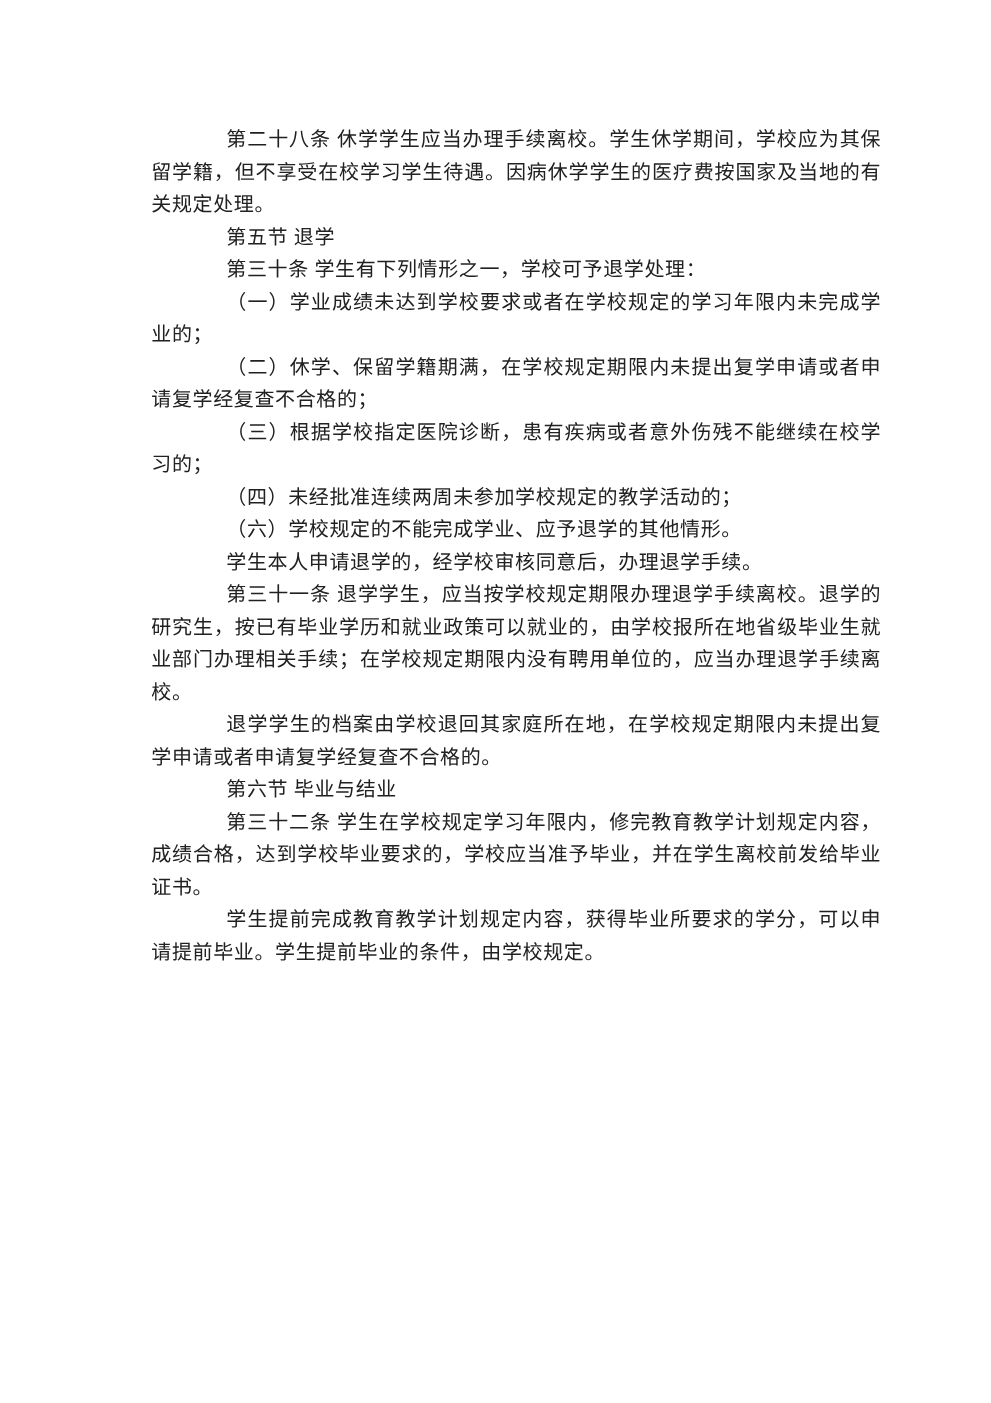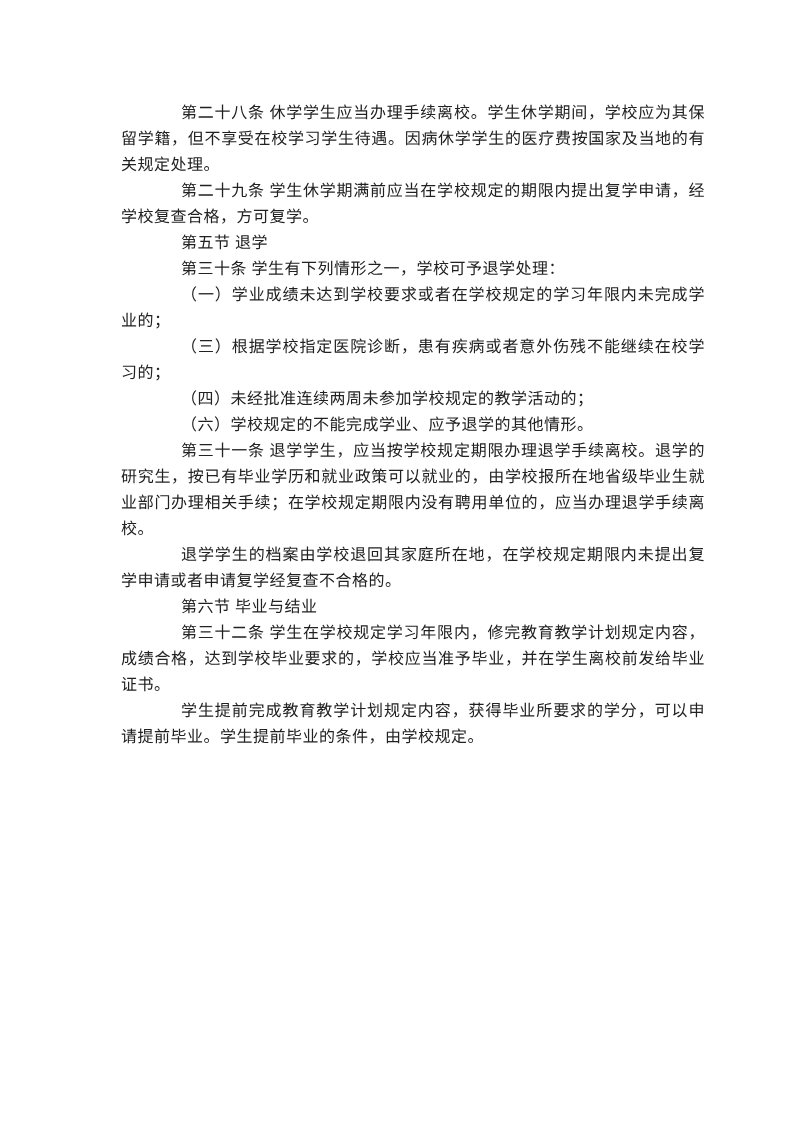--- a/index.html
+++ b/index.html
@@ -33,26 +33,27 @@
     text-indent: 60px;
     word-break: break-all;
   }
 </style>
 </head>
 <body>
 
 <div class="page">
   <div class="doc-body">
     <p>第二十八条 休学学生应当办理手续离校。学生休学期间，学校应为其保留学籍，但不享受在校学习学生待遇。因病休学学生的医疗费按国家及当地的有关规定处理。</p>
-    <p>第二十九条 学生休学期满前应当在学校规定的期限内提出复学申请，经学校复查合格，方可复学。</p>
     <p>第五节 退学</p>
     <p>第三十条 学生有下列情形之一，学校可予退学处理：</p>
     <p>（一）学业成绩未达到学校要求或者在学校规定的学习年限内未完成学业的；</p>
+    <p>（二）休学、保留学籍期满，在学校规定期限内未提出复学申请或者申请复学经复查不合格的；</p>
     <p>（三）根据学校指定医院诊断，患有疾病或者意外伤残不能继续在校学习的；</p>
     <p>（四）未经批准连续两周未参加学校规定的教学活动的；</p>
     <p>（六）学校规定的不能完成学业、应予退学的其他情形。</p>
+    <p>学生本人申请退学的，经学校审核同意后，办理退学手续。</p>
     <p>第三十一条 退学学生，应当按学校规定期限办理退学手续离校。退学的研究生，按已有毕业学历和就业政策可以就业的，由学校报所在地省级毕业生就业部门办理相关手续；在学校规定期限内没有聘用单位的，应当办理退学手续离校。</p>
     <p>退学学生的档案由学校退回其家庭所在地，在学校规定期限内未提出复学申请或者申请复学经复查不合格的。</p>
     <p>第六节 毕业与结业</p>
     <p>第三十二条 学生在学校规定学习年限内，修完教育教学计划规定内容，成绩合格，达到学校毕业要求的，学校应当准予毕业，并在学生离校前发给毕业证书。</p>
     <p>学生提前完成教育教学计划规定内容，获得毕业所要求的学分，可以申请提前毕业。学生提前毕业的条件，由学校规定。</p>
   </div>
 </div>
 
 </body></html>

